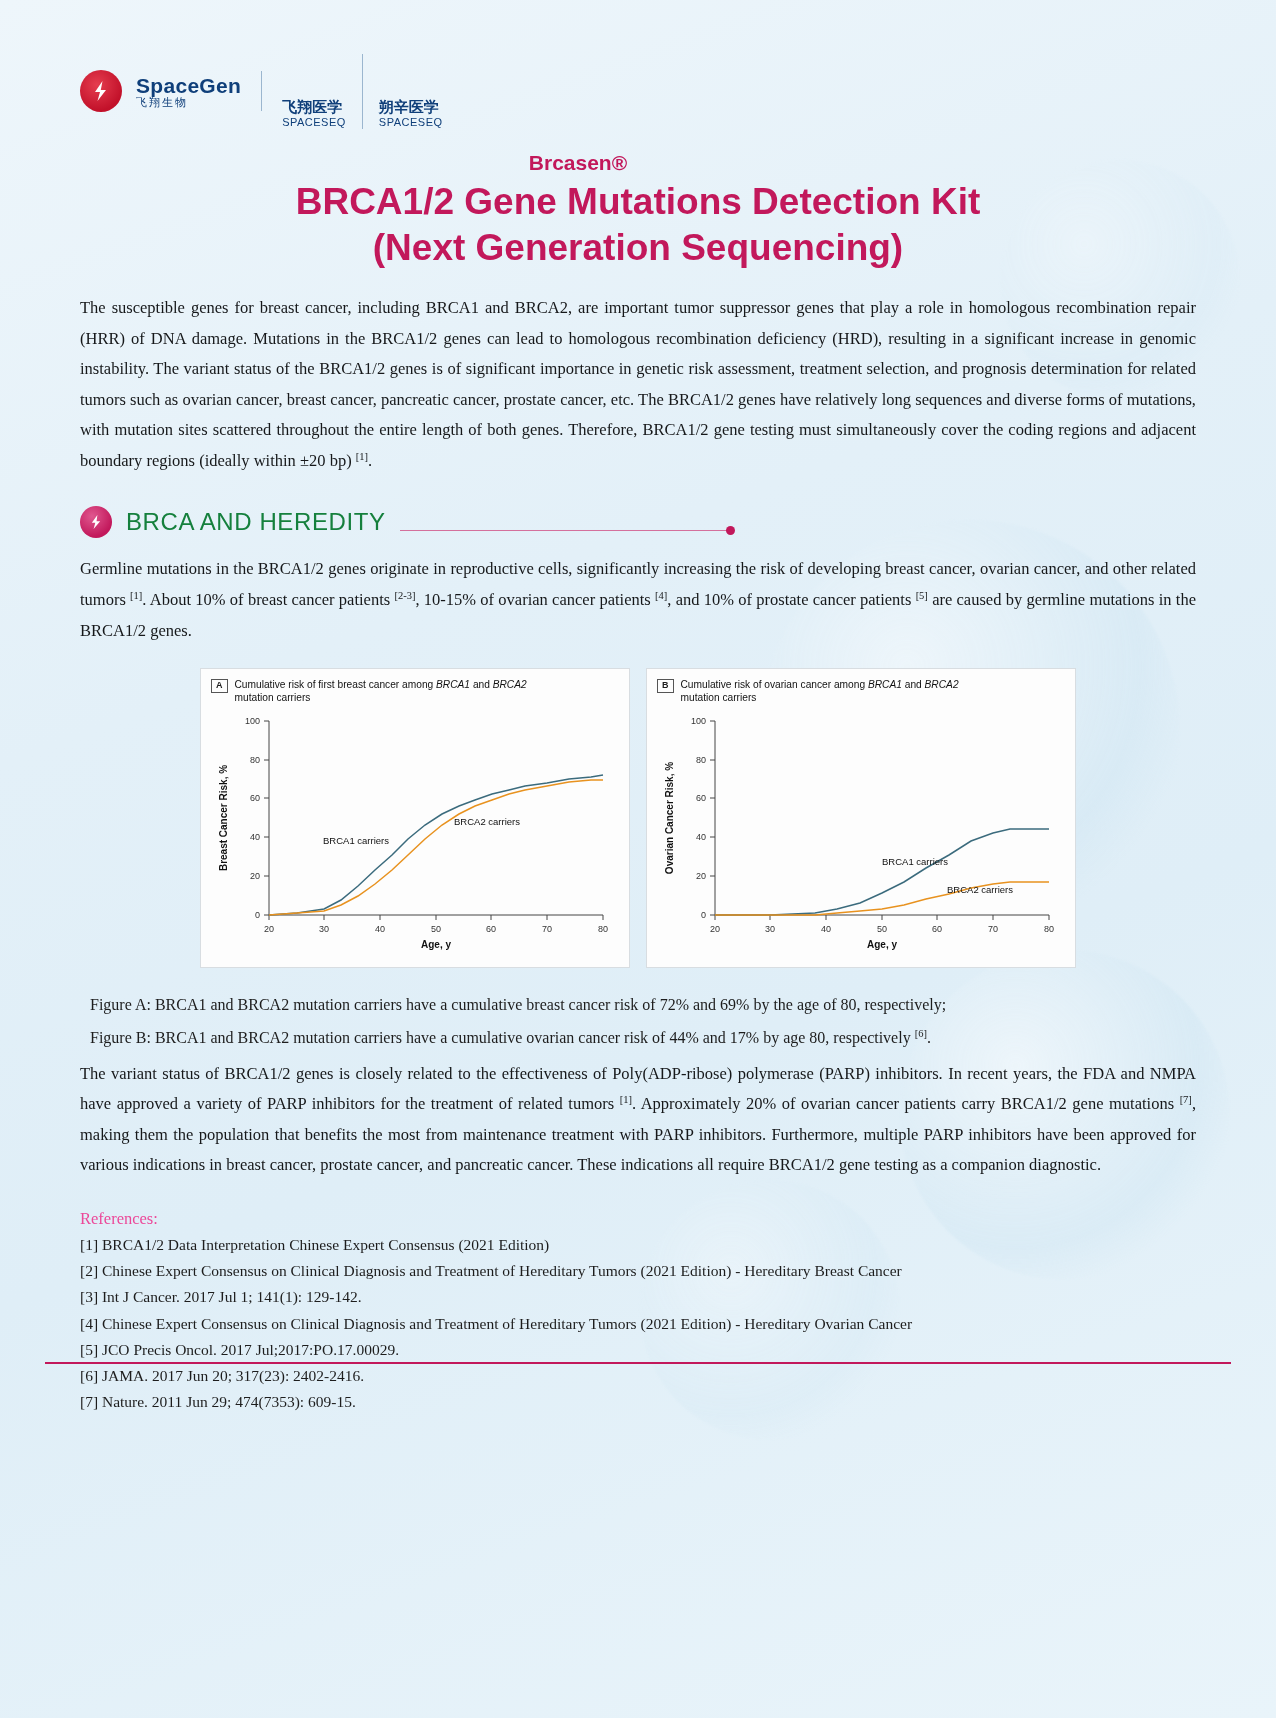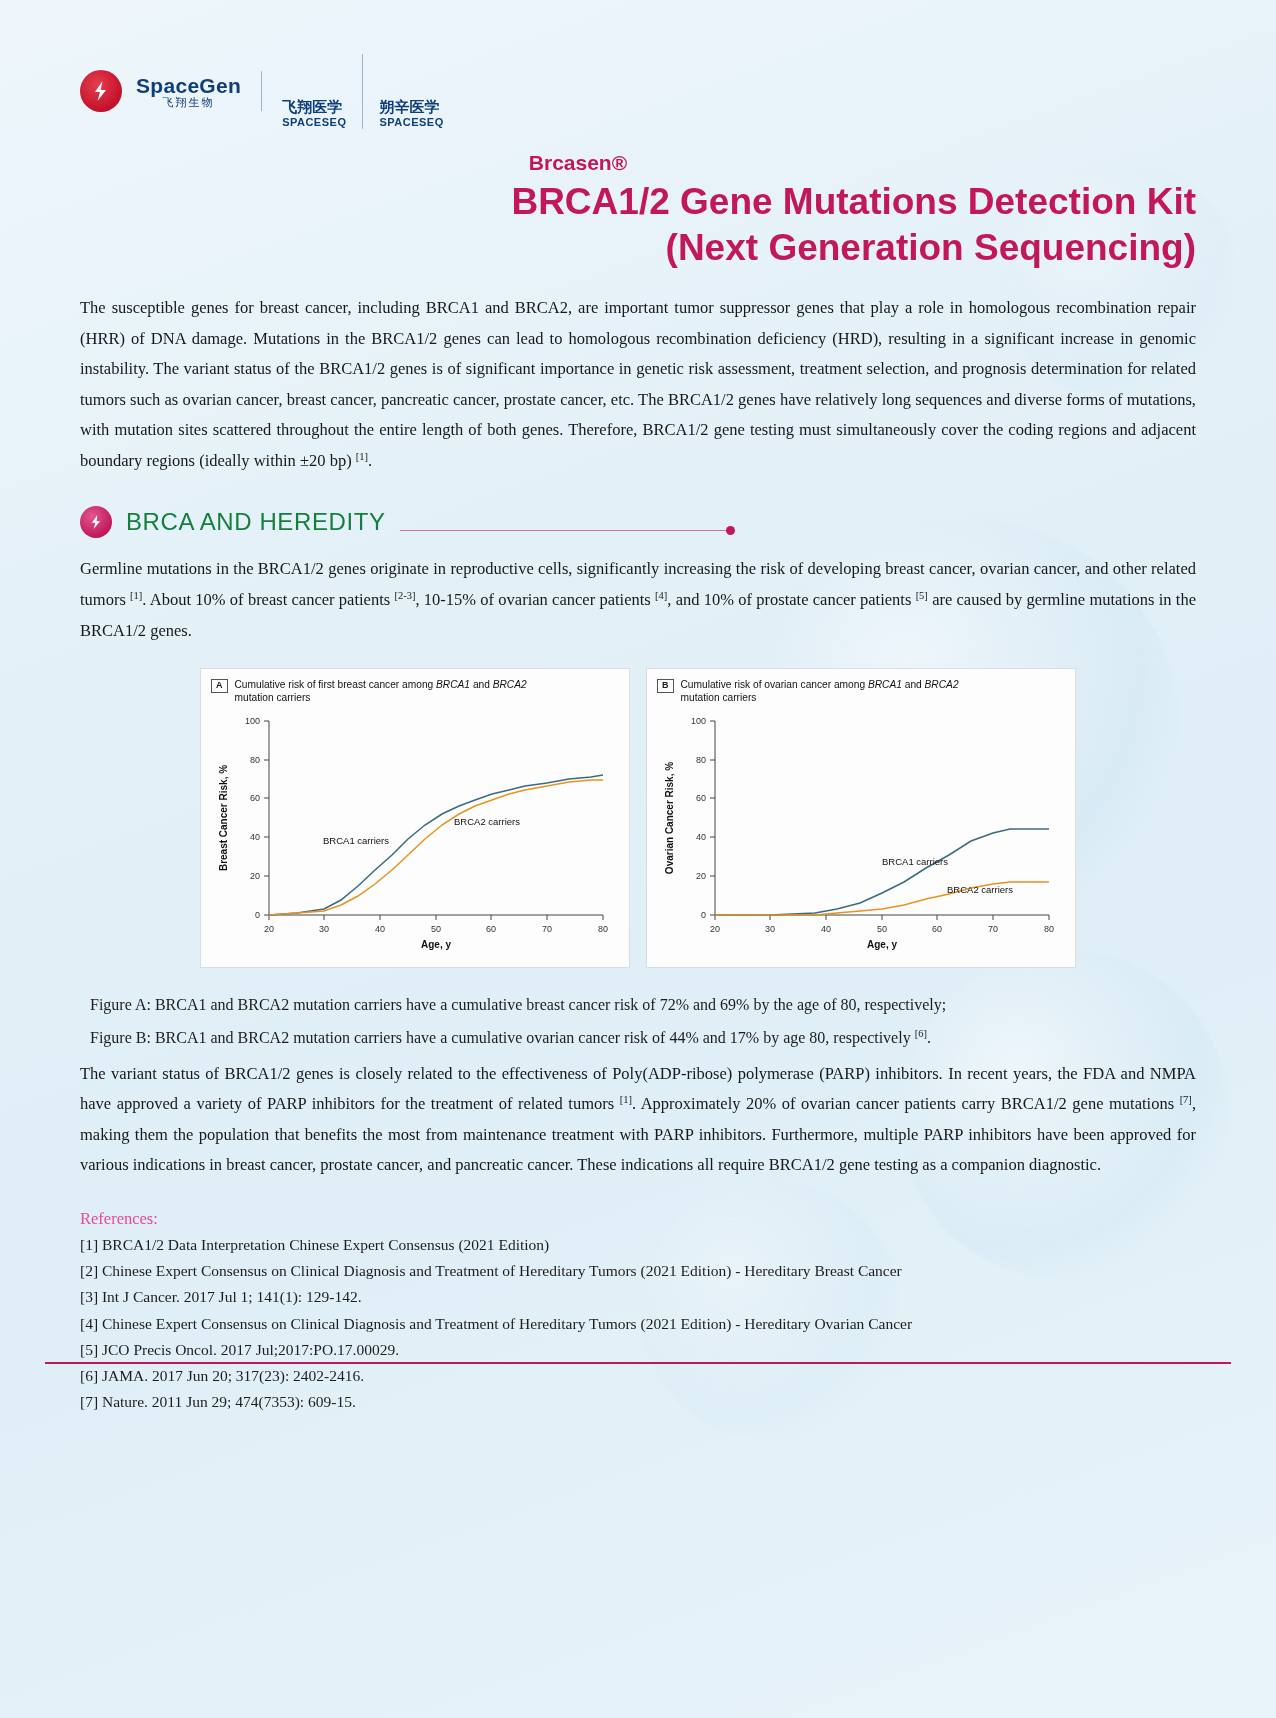--- a/index.html
+++ b/index.html
@@ -67,21 +67,20 @@
     font-weight: bold;
     font-size: 21px;
     color: #0f3f7a;
     letter-spacing: .3px;
   }
   .logo-cn {
     font-family: "DejaVu Sans", sans-serif;
     font-size: 11px;
     color: #0f3f7a;
     letter-spacing: 2px;
-    text-align: center;
   }
   .logo-divider {
     width: 1px;
     height: 40px;
     background: #9bb6cf;
     margin: 0 6px;
   }
   .logo-sub {
     display: flex;
     gap: 16px;
@@ -94,41 +93,41 @@
   .logo-sub-cn {
     font-family: "DejaVu Sans", sans-serif;
     font-size: 15px;
     font-weight: bold;
     color: #0f3f7a;
     margin-top: 45px;
   }
   .logo-sub-en {
     font-family: "Liberation Sans", sans-serif;
     font-size: 11px;
-    font-weight: bold;
+    font-weight: normal;
     color: #0f3f7a;
     letter-spacing: .5px;
   }
   .logo-sub-sep {
     width: 1px;
     background: #9bb6cf;
   }
 
   
   .brand {
     text-align: center;
     font-family: "Liberation Sans", sans-serif;
     font-weight: bold;
     font-size: 21px;
     color: #c2185b;
     margin-left: -120px;
     margin-bottom: 4px;
   }
   .title {
-    text-align: right;
+    text-align: center;
     font-family: "Liberation Sans", sans-serif;
     font-weight: bold;
     font-size: 37px;
     line-height: 1.25;
     color: #c2185b;
     margin-bottom: 22px;
   }
 
   
   p.body {

